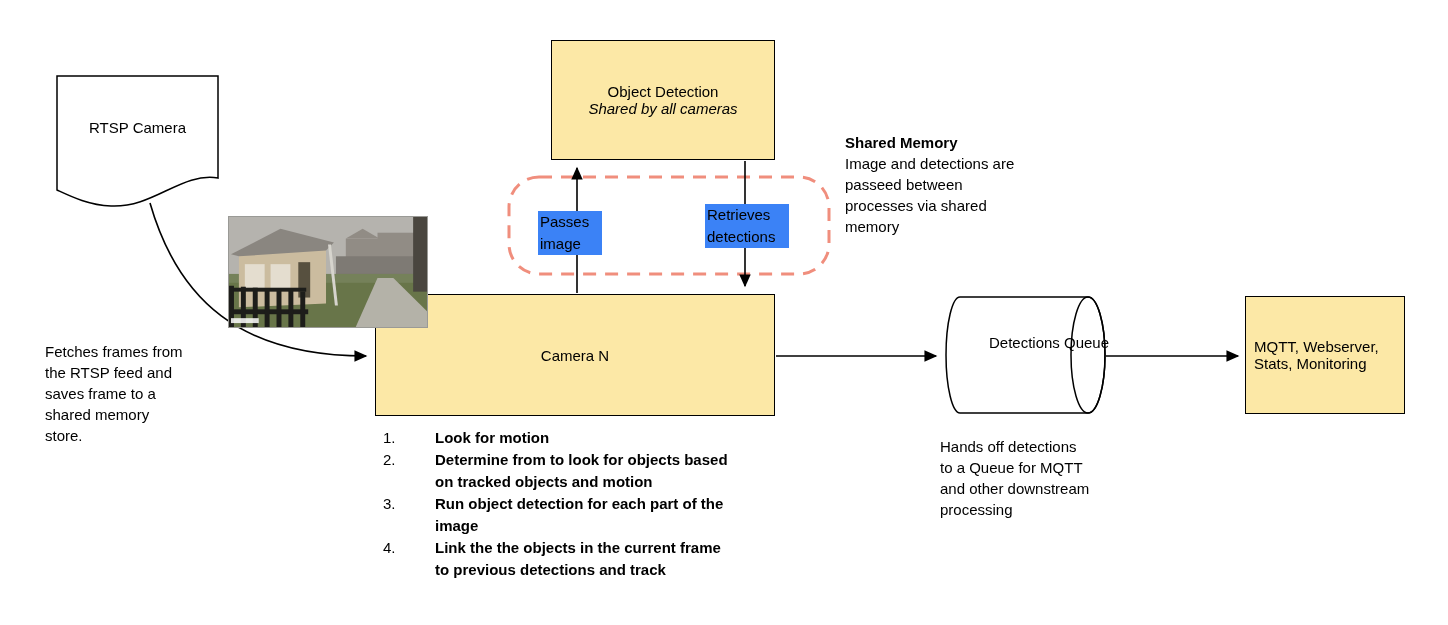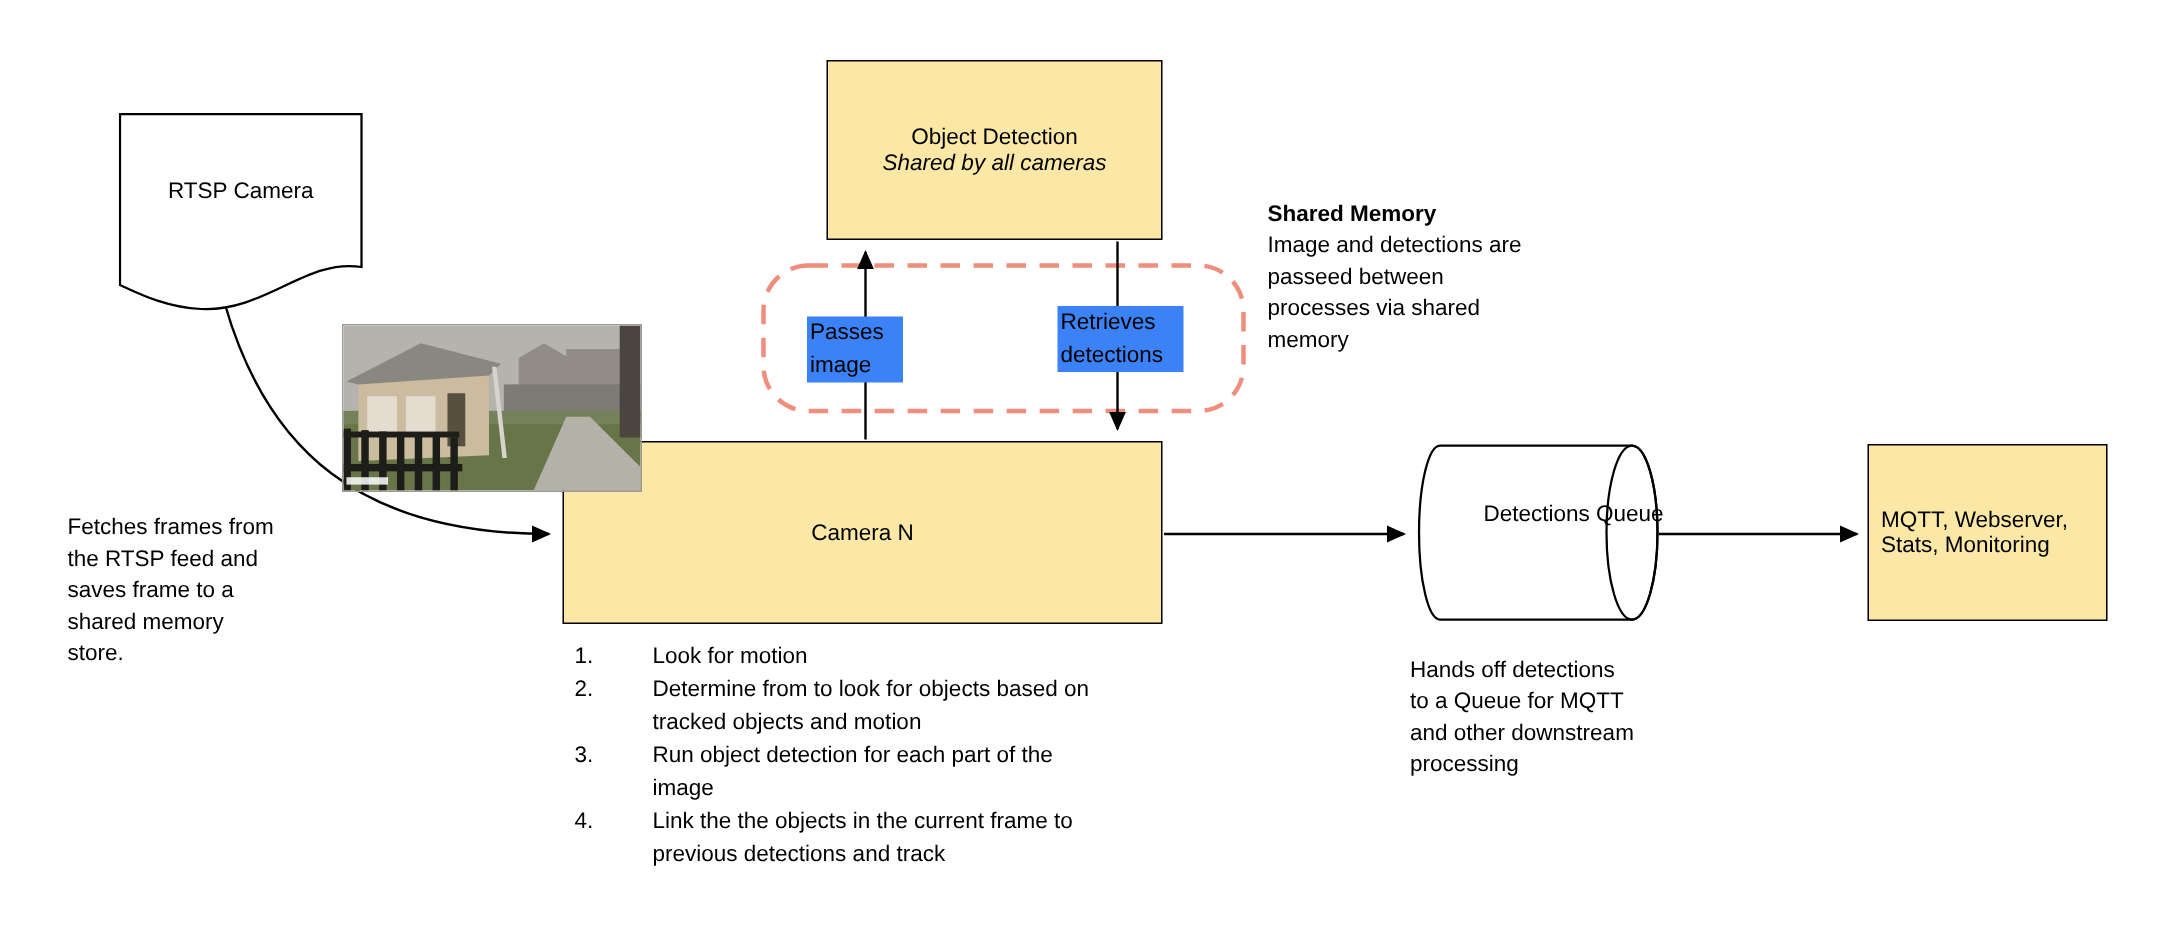--- a/index.html
+++ b/index.html
@@ -7,36 +7,36 @@
   body { font-family:"Liberation Sans", sans-serif; color:#000; }
   .canvas { position:relative; width:1448px; height:625px; background:#fff; overflow:hidden; font-size:15px; }
   .abs { position:absolute; }
   .overlay { left:0; top:0; z-index:1; pointer-events:none; }
   .node { background:#FCE8A6; border:1px solid #000; display:flex; align-items:center; justify-content:center; text-align:center; z-index:2; }
   .node.col { flex-direction:column; }
   .subtitle { font-style:italic; }
   .note { line-height:21px; z-index:2; }
   .edge-label { background:#3b82f6; line-height:22px; padding:0 2px; z-index:5; }
   .bold { font-weight:bold; }
-  #rtsp-shape { left:79px; top:75px; width:163px; height:140px; z-index:2; }
+  #rtsp-shape { left:56px; top:75px; width:163px; height:140px; z-index:2; }
   #rtsp-label { left:0; top:44px; width:100%; text-align:center; }
   #fetch-note { left:45px; top:341px; width:142px; }
   #photo { left:228px; top:216px; width:200px; height:112px; z-index:3; border:1px solid #9a9a96; }
   #camera-box { left:375px; top:294px; width:400px; height:122px; }
   #od-box { left:551px; top:40px; width:224px; height:120px; }
   #passes-label { left:538px; top:211px; width:64px; }
   #retrieves-label { left:705px; top:204px; width:84px; }
   #sm-note { left:845px; top:132px; width:178px; }
   #queue-label { left:948px; top:332px; width:128px; text-align:center; line-height:21px; z-index:2;margin-left:37px; }
   #queue-note { left:940px; top:436px; width:150px; }
   #mqtt-box { left:1245px; top:296px; width:160px; height:118px; justify-content:center; text-align:left; padding:0 8px; }
   #steps { left:383px; top:427px; width:380px; z-index:2; }
   .step { display:flex; line-height:22px; }
   .step .num { width:52px; flex:0 0 52px; }
-  .step .txt { width:300px; }
+  .step .txt { width:300px;font-weight:bold; }
 </style>
 </head>
 <body>
 
 <div class="canvas">
 
   <svg class="abs overlay" width="1448" height="625">
     <defs>
       <marker id="arrow" viewBox="0 0 10 10" refX="8.5" refY="5" markerWidth="8.5" markerHeight="8.5" orient="auto-start-reverse">
         <path d="M 0 0.8 L 9.5 5 L 0 9.2 Z" fill="#000"></path>

